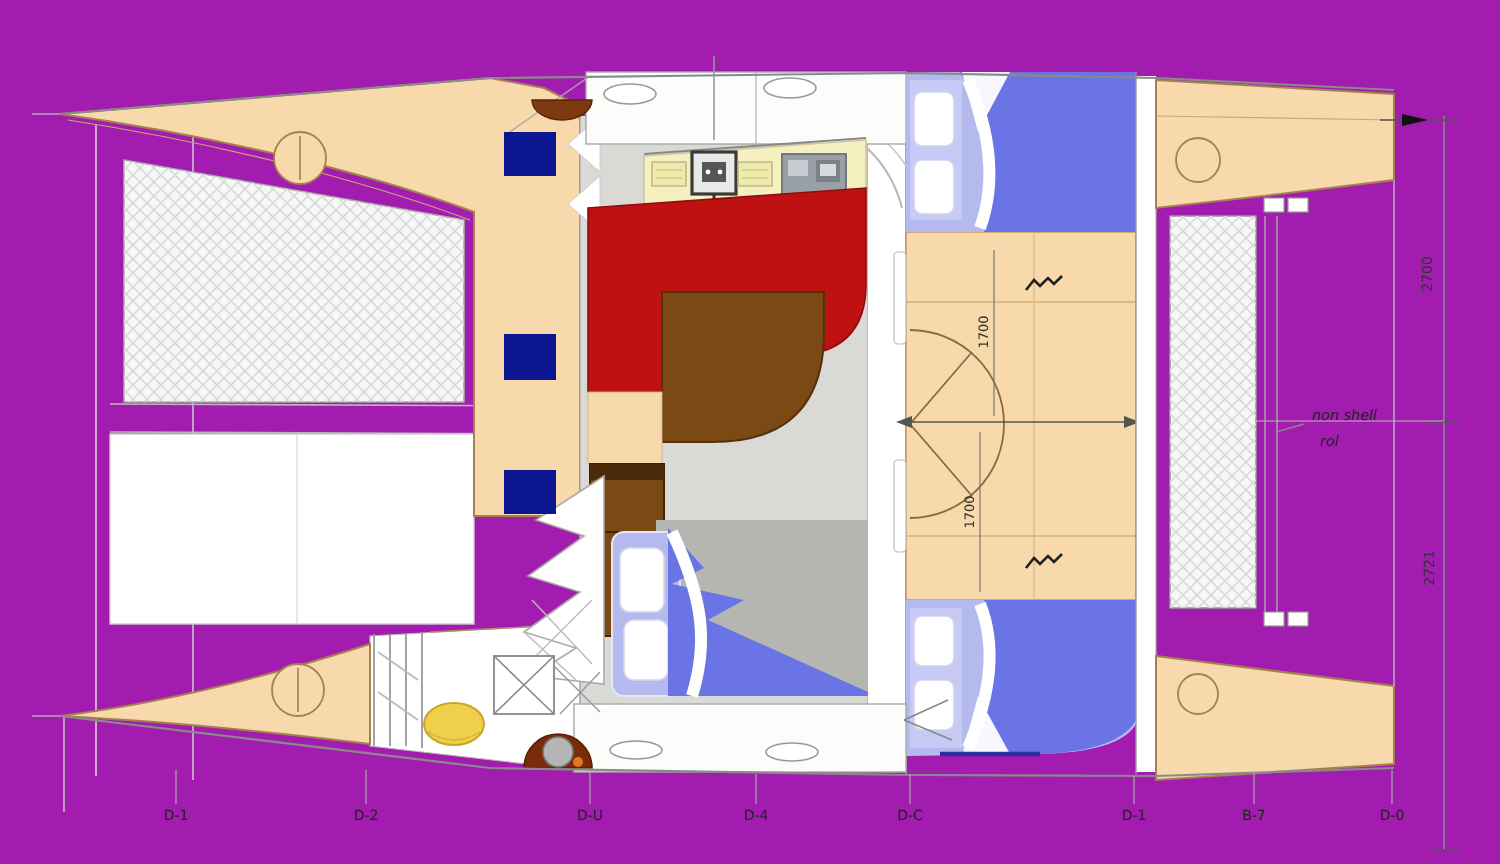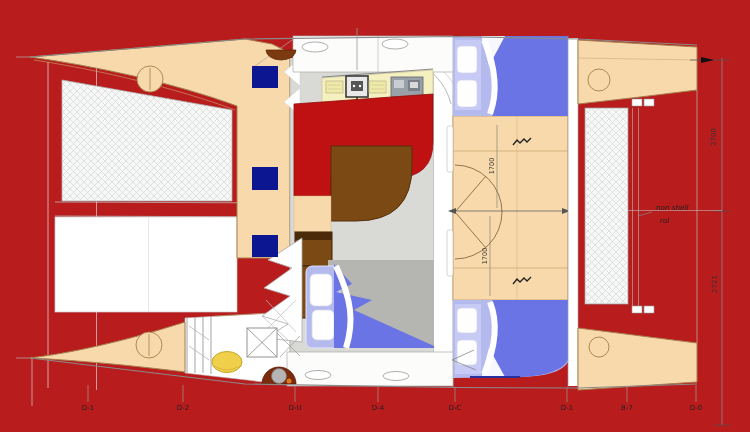--- a/index.html
+++ b/index.html
@@ -1,16 +1,16 @@
 <!DOCTYPE html>
 <html><head>
 <meta charset="utf-8">
 <style>
   html,body{margin:0;padding:0;background:#fff;}
-  .sheet{position:relative;width:750px;height:432px;background:#b91c1c;overflow:hidden;}
+  .sheet{position:relative;width:750px;height:432px;background:#a21caf;overflow:hidden;}
   svg{position:absolute;left:0;top:0;}
   text{font-family:"DejaVu Sans",sans-serif;fill:#333;}
   .station{font-size:7px;fill:#222;}
   .dim{font-size:6.5px;fill:#333;}
   .dimBig{font-size:7px;fill:#333;}
   .note{font-size:7.2px;fill:#222;font-style:italic;}
 </style>
 </head>
 <body>
 

